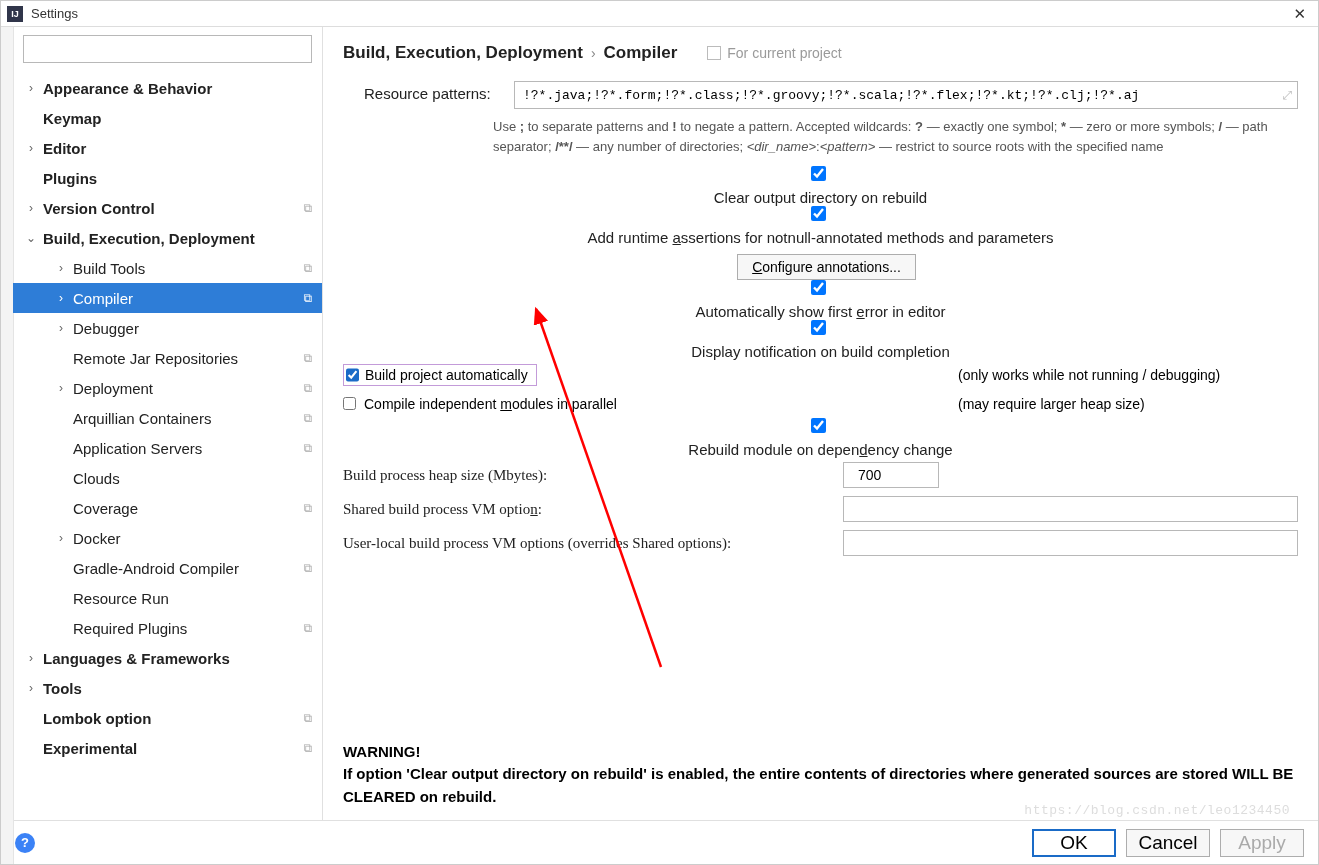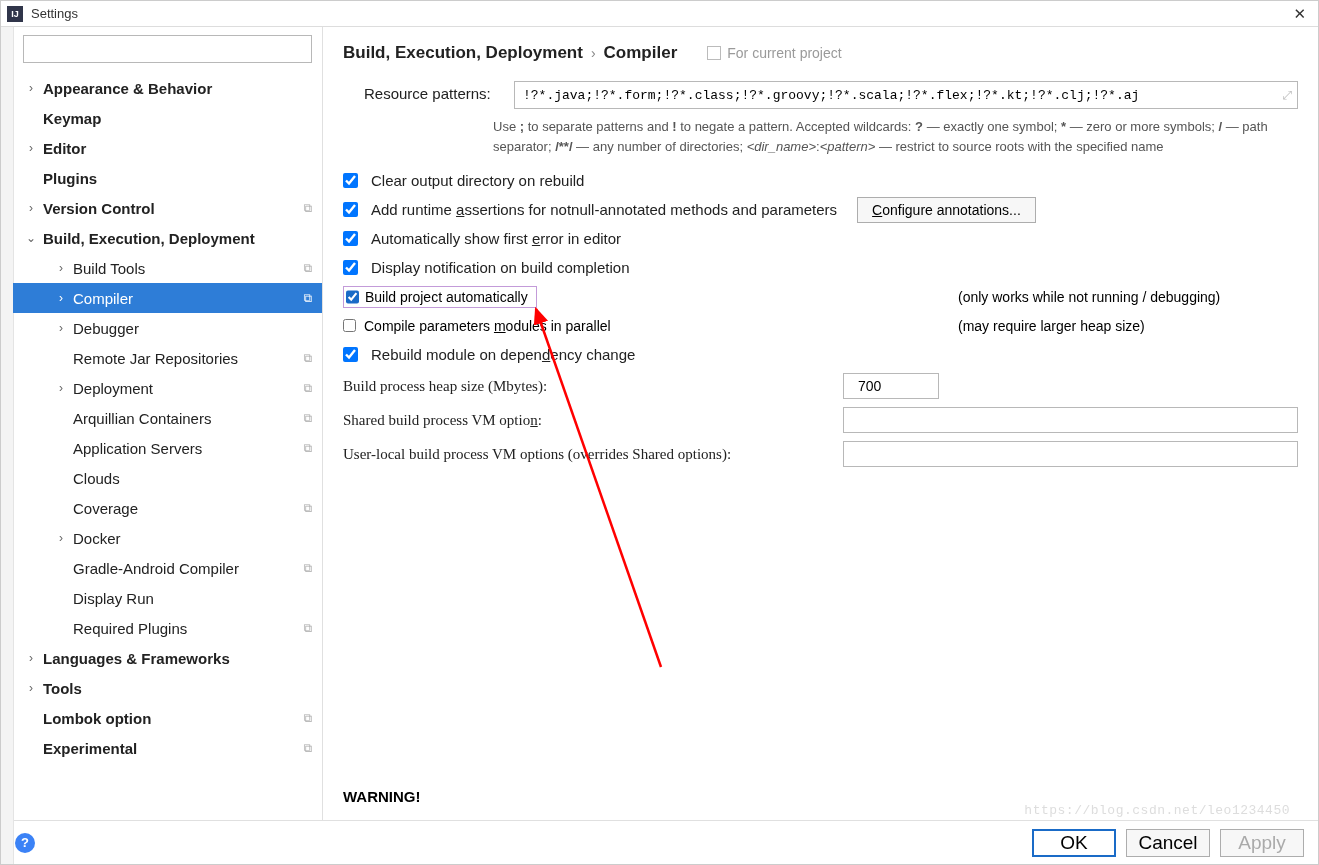--- a/index.html
+++ b/index.html
@@ -32,21 +32,21 @@
   .breadcrumb .sep { margin:0 8px; color:#888; font-size:14px; }
   .breadcrumb .scope { margin-left:30px; color:#9a9a9a; font-size:14px; display:flex; align-items:center; gap:6px; }
   .form-area { flex:1; overflow:auto; }
   .row { display:flex; align-items:flex-start; margin-bottom:8px;margin-left:21px; }
   .row .lbl { width:150px; font-size:15px; color:#222; padding-top:4px; }
   .row .field { flex:1; }
   .text-input { width:100%; height:28px; border:1px solid #b8b8b8; padding:0 8px; font-family:Consolas,"Courier New",monospace; font-size:13px; }
   .help-text { margin-left:150px; font-size:13px; color:#555; line-height:1.5; margin-bottom:10px; }
   .help-text b { font-weight:bold; }
   .help-text i { font-style:italic; }
-  .check-row { display:flex; align-items:center; min-height:29px; gap:8px; }
+  .check-row { display:flex; align-items:center; min-height:29px; gap:8px;flex-direction:column; }
   .check-row input[type=checkbox] { width:15px; height:15px; margin:0 5px 0 0; }
   .check-row .clabel { font-size:15px; color:#222; }
   .flex-grow { flex:1; }
   .check-line { display:flex; align-items:center; gap:8px; min-height:29px; position:relative; }
   .highlight-box { border:1px solid #c39bd9; padding:2px 8px 2px 2px; display:inline-flex; }
   .btn-inline { border:1px solid #adadad; background:#f7f7f7; padding:4px 14px; font-size:14px; margin-left:12px; cursor:pointer; }
   .grid-row { display:flex; align-items:center; min-height:34px; gap:10px; }
   .grid-row .glabel { width:490px; font-size:15px; color:#222;font-family:Liberation Serif, serif; }
   .num-input { width:96px; height:26px; border:1px solid #b8b8b8; padding:0 14px; font-size:14px; }
   .wide-input { flex:1; height:26px; border:1px solid #b8b8b8; padding:0 6px; font-size:14px; }
@@ -160,21 +160,21 @@
             <span class="arrow">›</span>
             <span class="label">Docker</span>
           </div>
           <div class="tree-row child">
             <span class="arrow"></span>
             <span class="label">Gradle-Android Compiler</span>
             <span class="badge">⧉</span>
           </div>
           <div class="tree-row child">
             <span class="arrow"></span>
-            <span class="label">Display Run</span>
+            <span class="label">Resource Run</span>
           </div>
           <div class="tree-row child">
             <span class="arrow"></span>
             <span class="label">Required Plugins</span>
             <span class="badge">⧉</span>
           </div>
           <div class="tree-row top bold">
             <span class="arrow">›</span>
             <span class="label">Languages &amp; Frameworks</span>
           </div>
@@ -241,21 +241,21 @@
           <span class="highlight-box">
             <input type="checkbox" style="accent-color: rgb(26, 107, 199);" checked="">
             <span class="clabel" style="margin-left:6px;">Build project automatically</span>
           </span>
           <span class="flex-grow"></span>
           <span class="notecol">(only works while not running / debugging)</span>
         </div>
 
         <div class="check-line">
           <input type="checkbox" style="">
-          <span class="clabel"><span>Compile parameters </span><span class="u">m</span><span>odules in parallel</span></span>
+          <span class="clabel"><span>Compile independent </span><span class="u">m</span><span>odules in parallel</span></span>
           <span class="flex-grow"></span>
           <span class="notecol">(may require larger heap size)</span>
         </div>
 
         <div class="check-row">
           <input type="checkbox" checked="" style="">
           <span class="clabel"><span>Rebuild module on depen</span><span class="u">d</span><span>ency change</span></span>
         </div>
 
         <div class="grid-row">
@@ -267,20 +267,21 @@
           <input class="wide-input" type="text" value="" style="">
         </div>
         <div class="grid-row">
           <span class="glabel">User-local build process VM options (overrides Shared options):</span>
           <input class="wide-input" type="text" value="" style="">
         </div>
 
       </div>
       <div class="warning-block">
         <div class="wtitle">WARNING!</div>
+        <div class="wbody">If option 'Clear output directory on rebuild' is enabled, the entire contents of directories where generated sources are stored WILL BE CLEARED on rebuild.</div>
       </div>
     </div>
   </div>
   <div class="footer">
     <span class="help-icon">?</span>
     <div class="buttons">
       <button class="primary">OK</button>
       <button>Cancel</button>
       <button disabled="">Apply</button>
     </div>

